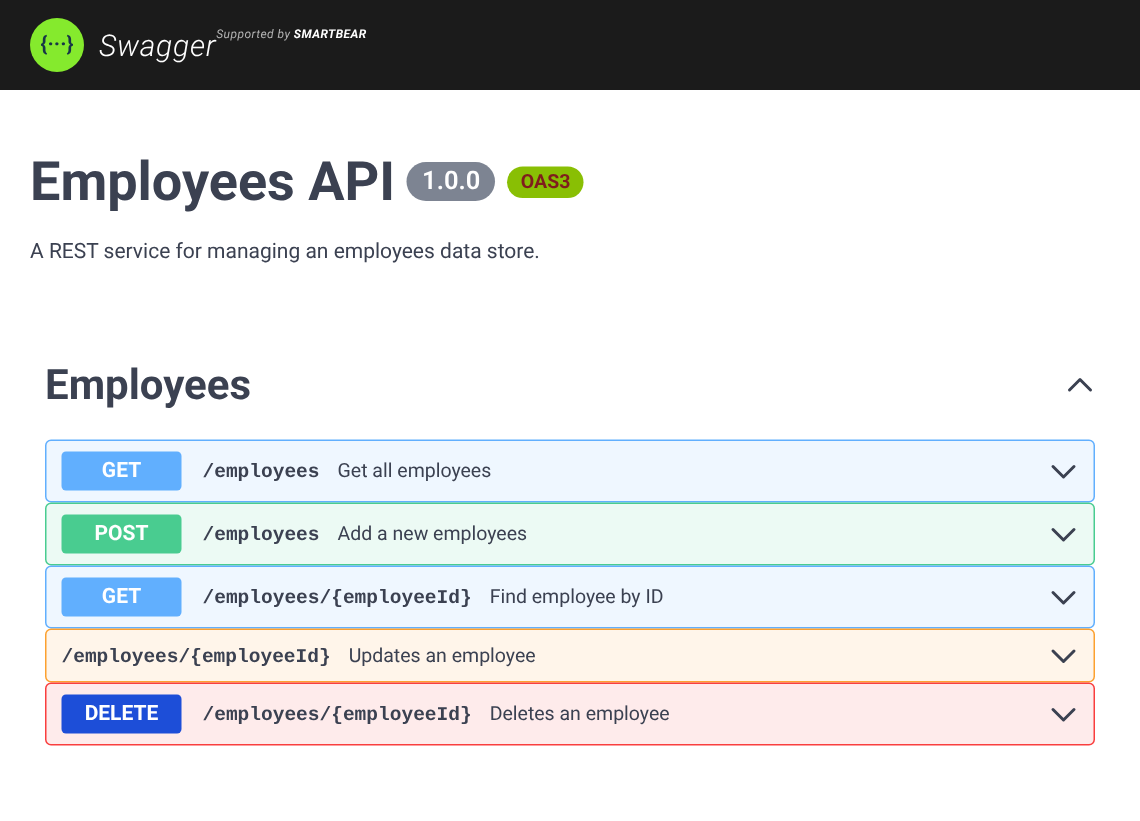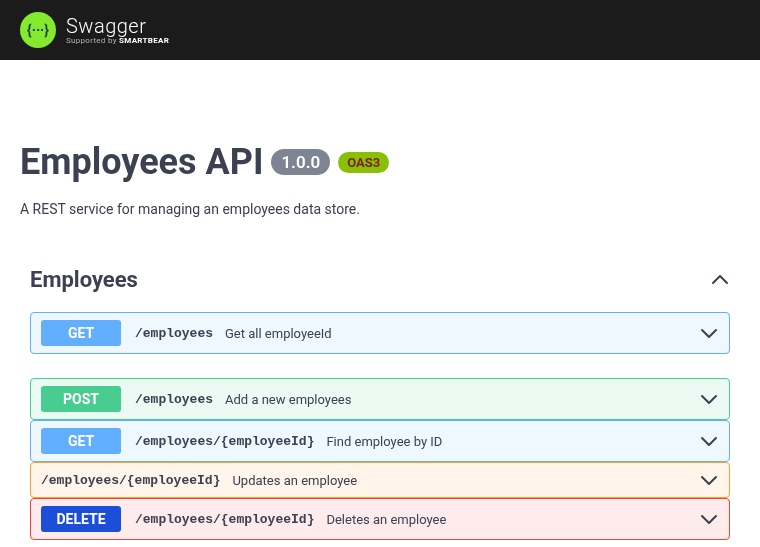--- a/index.html
+++ b/index.html
@@ -29,22 +29,22 @@
       border-radius: 50%;
       display: flex;
       align-items: center;
       justify-content: center;
       color: #173647;
       font-weight: bold;
       font-size: 14px;
     }
     .logo-text-group {
       display: flex;
-      flex-direction: column;
       line-height: 1.1;
+      font-style: italic;
     }
     .logo-text {
       color: #ffffff;
       font-size: 20px;
       font-weight: 300;
       letter-spacing: 0.5px;
     }
     .logo-sub {
       color: #b3b3b3;
       font-size: 8px;
@@ -56,21 +56,20 @@
       font-weight: 700;
     }
     .content {
       padding: 40px 20px 20px 20px;
     }
     .title-row {
       display: flex;
       align-items: center;
       gap: 8px;
       margin-bottom: 18px;
-      margin-top: 41px;
     }
     .api-title {
       font-size: 36px;
       font-weight: 700;
       color: #3b4151;
     }
     .version-badge {
       background: #7d8492;
       color: #ffffff;
       font-size: 17px;
@@ -82,34 +81,34 @@
       background: #89bf04;
       color: #7f1d1d;
       font-size: 13px;
       font-weight: 700;
       padding: 3px 9px;
       border-radius: 14px;
     }
     .description {
       font-size: 14px;
       color: #3b4151;
-      margin-bottom: 40px;
+      margin-bottom: 54px;
     }
     .tag-section {
       padding: 0 10px;
     }
     .tag-header {
       display: flex;
       justify-content: space-between;
       align-items: center;
       padding: 10px 0;
       cursor: pointer;
     }
     .tag-title {
-      font-size: 22px;
+      font-size: 28px;
       font-weight: 700;
       color: #3b4151;
     }
     .operations {
       display: flex;
       flex-direction: column;
       margin-top: 10px;
     }
     .operation {
       border-radius: 4px;
@@ -118,21 +117,20 @@
       padding: 7px 10px;
       cursor: pointer;
     }
     .op-get {
       background: rgba(97, 175, 254, 0.1);
       border: 1px solid #61affe;
     }
     .op-post {
       background: rgba(73, 204, 144, 0.1);
       border: 1px solid #49cc90;
-      margin-top: 24px;
     }
     .op-put {
       background: rgba(252, 161, 48, 0.1);
       border: 1px solid #fca130;
     }
     .op-delete {
       background: rgba(249, 62, 62, 0.1);
       border: 1px solid #f93e3e;
     }
     .method-badge {
@@ -193,21 +191,21 @@
       <h2 class="tag-title">Employees</h2>
       <svg class="chevron-svg" width="20" height="20" viewBox="0 0 20 20">
           <path d="M3 13 L10 6 L17 13" stroke="#3b4151" stroke-width="2" fill="none" stroke-linecap="round" stroke-linejoin="round"></path>
         </svg>
     </div>
 
     <div class="operations" id="operations">
         <div class="operation op-get">
           <span class="method-badge m-get">GET</span>
           <span class="op-path">/employees</span>
-          <span class="op-summary">Get all employeeId</span>
+          <span class="op-summary">Get all employees</span>
           <svg width="20" height="20" viewBox="0 0 20 20" class="chevron-svg">
             <path d="M3 7 L10 14 L17 7" stroke="#3b4151" stroke-width="2" fill="none" stroke-linecap="round" stroke-linejoin="round"></path>
           </svg>
         </div>
         <div class="operation op-post">
           <span class="method-badge m-post">POST</span>
           <span class="op-path">/employees</span>
           <span class="op-summary">Add a new employees</span>
           <svg width="20" height="20" viewBox="0 0 20 20" class="chevron-svg">
             <path d="M3 7 L10 14 L17 7" stroke="#3b4151" stroke-width="2" fill="none" stroke-linecap="round" stroke-linejoin="round"></path>

